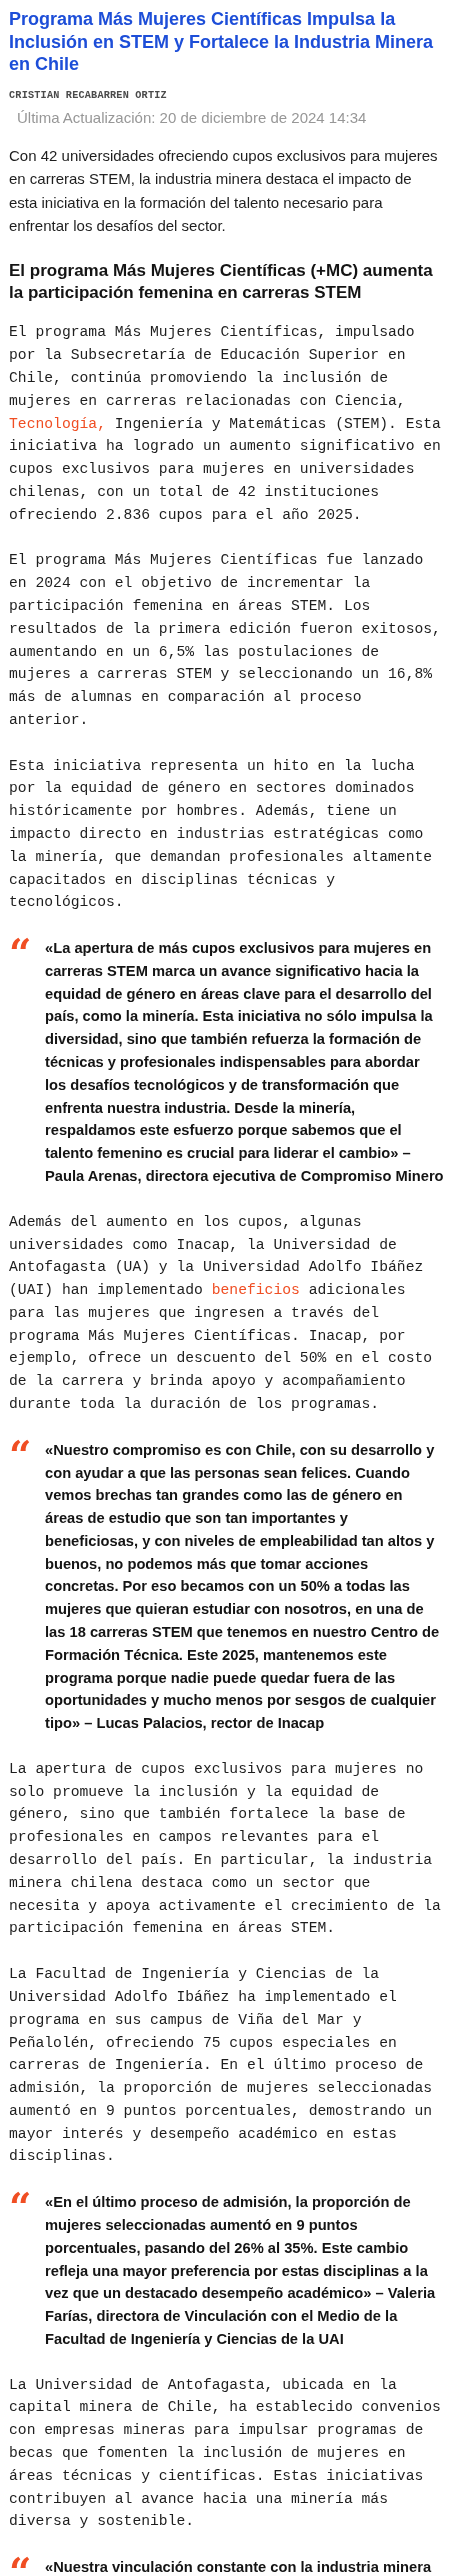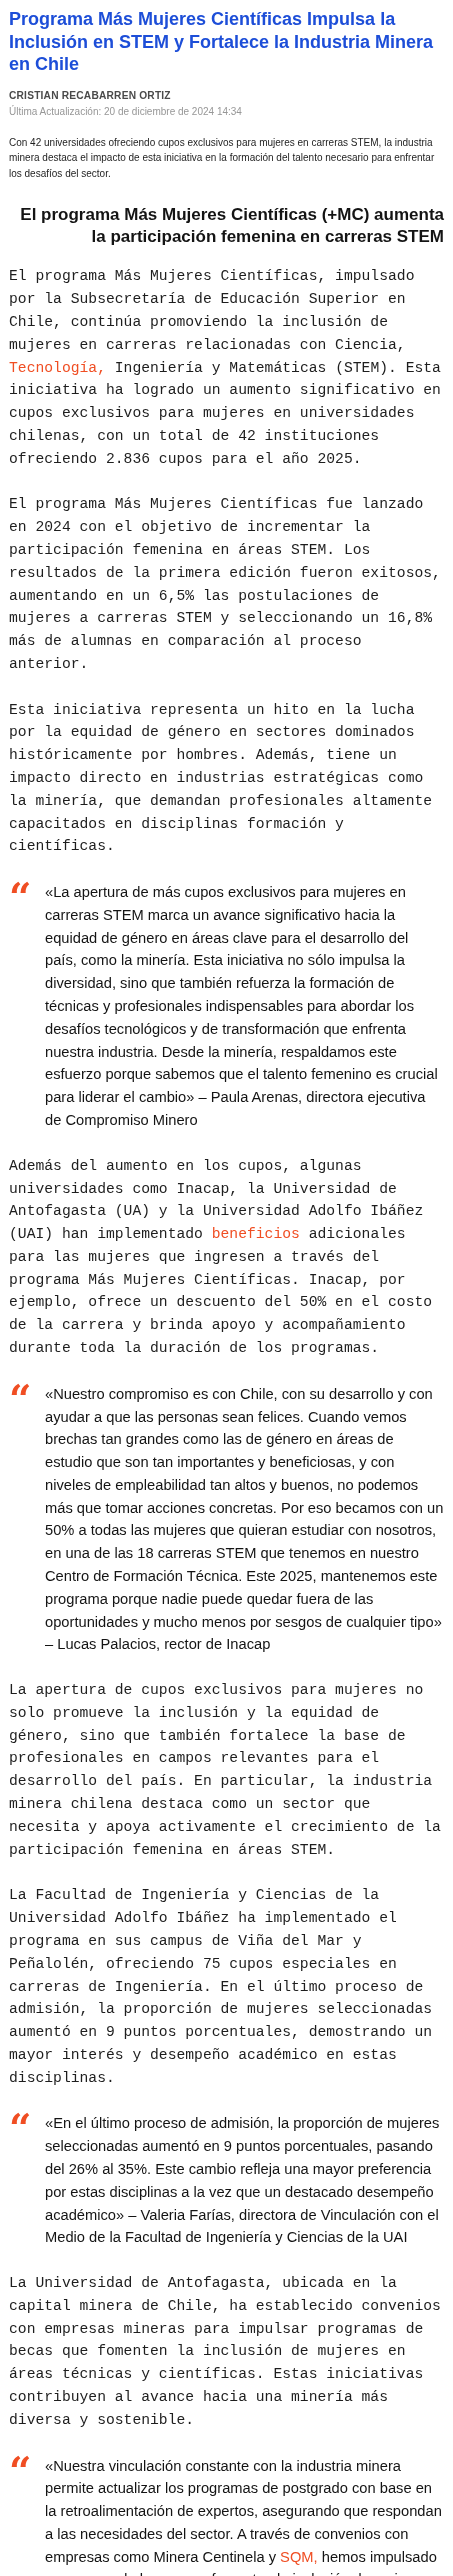--- a/index.html
+++ b/index.html
@@ -2,29 +2,29 @@
 <html lang="es" style="--accent: #f04e23; --text: #1e1e1e; --muted: #979797;font-size:9px"><head>
 <meta charset="utf-8">
 <style>
   :root { --accent:#f04e23; --text:#1e1e1e; --muted:#979797; }
   * { box-sizing:border-box; }
   html, body { margin:0; padding:0; background:#ffffff; }
   body { width:453px; font-family:"Liberation Sans", sans-serif; color:var(--text); }
   .article { padding:8px 9px 27px; }
   .article-title { margin:0 0 14.7px; font-size:18px; line-height:1.25; font-weight:700; color:#1d4ed8; }
   .byline { margin:0 0 18px; }
-  .author { margin:0 0 4.5px; font-size:10.2px; font-weight:700; letter-spacing:0.2px; color:#4a4a4a; text-transform:uppercase; }
-  .updated { margin:0; font-size:10px; color:var(--muted); }
-  .lead { margin:0 0 23px; font-size:10px; line-height:1.55; }
-  .section-heading { margin:0 0 17px; font-size:17px; line-height:1.3; font-weight:700; color:#141414;text-align:right; }
+  .author { margin:0 0 4.5px; font-size:10.2px; font-weight:700; letter-spacing:0.2px; color:#4a4a4a; text-transform:uppercase;font-family:Liberation Mono, monospace; }
+  .updated { margin:8px; font-size:15px; color:var(--muted); }
+  .lead { margin:0 0 23px; font-size:15px; line-height:1.55; }
+  .section-heading { margin:0 0 17px; font-size:17px; line-height:1.3; font-weight:700; color:#141414; }
   .paragraph { margin:0 0 23px; font-size:14.7px; line-height:1.55;font-family:Liberation Mono, monospace; }
   .inline-link { color:var(--accent); text-decoration:none; }
   .quote-block { display:flex; margin:0 0 23px; }
   .quote-mark { flex:0 0 27px; margin-right:9px; color:var(--accent); font-family:"DejaVu Serif", serif; font-size:39px; line-height:.85; font-weight:700; }
-  .quote-text { margin:0; font-size:14.7px; line-height:1.55; font-weight:400; color:#141414; }
+  .quote-text { margin:0; font-size:14.7px; line-height:1.55; font-weight:700; color:#141414; }
   blockquote { margin:0; }
   figure { margin:0; }
 </style>
 </head>
 <body>
 
 <article class="article">
   <h1 class="article-title">Programa Más Mujeres Científicas Impulsa la Inclusión en STEM y Fortalece la Industria Minera en Chile</h1>
 
   <div class="byline">
@@ -32,21 +32,21 @@
     <p class="updated">Última Actualización: 20 de diciembre de 2024 14:34</p>
   </div>
 
   <p class="lead">Con 42 universidades ofreciendo cupos exclusivos para mujeres en carreras STEM, la industria minera destaca el impacto de esta iniciativa en la formación del talento necesario para enfrentar los desafíos del sector.</p>
 
   <h2 class="section-heading">El programa Más Mujeres Científicas (+MC) aumenta la participación femenina en carreras STEM</h2>
 
   <div class="article-body">
       <p class="paragraph">El programa Más Mujeres Científicas, impulsado por la Subsecretaría de Educación Superior en Chile, continúa promoviendo la inclusión de mujeres en carreras relacionadas con Ciencia, <a href="#" class="inline-link">Tecnología,</a> Ingeniería y Matemáticas (STEM). Esta iniciativa ha logrado un aumento significativo en cupos exclusivos para mujeres en universidades chilenas, con un total de 42 instituciones ofreciendo 2.836 cupos para el año 2025.</p>
       <p class="paragraph">El programa Más Mujeres Científicas fue lanzado en 2024 con el objetivo de incrementar la participación femenina en áreas STEM. Los resultados de la primera edición fueron exitosos, aumentando en un 6,5% las postulaciones de mujeres a carreras STEM y seleccionando un 16,8% más de alumnas en comparación al proceso anterior.</p>
-      <p class="paragraph">Esta iniciativa representa un hito en la lucha por la equidad de género en sectores dominados históricamente por hombres. Además, tiene un impacto directo en industrias estratégicas como la minería, que demandan profesionales altamente capacitados en disciplinas formación y científicas.</p>
+      <p class="paragraph">Esta iniciativa representa un hito en la lucha por la equidad de género en sectores dominados históricamente por hombres. Además, tiene un impacto directo en industrias estratégicas como la minería, que demandan profesionales altamente capacitados en disciplinas técnicas y tecnológicos.</p>
       <figure class="quote-block">
         <span class="quote-mark">“</span>
         <blockquote class="quote-text">«La apertura de más cupos exclusivos para mujeres en carreras STEM marca un avance significativo hacia la equidad de género en áreas clave para el desarrollo del país, como la minería. Esta iniciativa no sólo impulsa la diversidad, sino que también refuerza la formación de técnicas y profesionales indispensables para abordar los desafíos tecnológicos y de transformación que enfrenta nuestra industria. Desde la minería, respaldamos este esfuerzo porque sabemos que el talento femenino es crucial para liderar el cambio» – Paula Arenas, directora ejecutiva de Compromiso Minero</blockquote>
       </figure>
       <p class="paragraph">Además del aumento en los cupos, algunas universidades como Inacap, la Universidad de Antofagasta (UA) y la Universidad Adolfo Ibáñez (UAI) han implementado <a href="#" class="inline-link">beneficios</a> adicionales para las mujeres que ingresen a través del programa Más Mujeres Científicas. Inacap, por ejemplo, ofrece un descuento del 50% en el costo de la carrera y brinda apoyo y acompañamiento durante toda la duración de los programas.</p>
       <figure class="quote-block">
         <span class="quote-mark">“</span>
         <blockquote class="quote-text">«Nuestro compromiso es con Chile, con su desarrollo y con ayudar a que las personas sean felices. Cuando vemos brechas tan grandes como las de género en áreas de estudio que son tan importantes y beneficiosas, y con niveles de empleabilidad tan altos y buenos, no podemos más que tomar acciones concretas. Por eso becamos con un 50% a todas las mujeres que quieran estudiar con nosotros, en una de las 18 carreras STEM que tenemos en nuestro Centro de Formación Técnica. Este 2025, mantenemos este programa porque nadie puede quedar fuera de las oportunidades y mucho menos por sesgos de cualquier tipo» – Lucas Palacios, rector de Inacap</blockquote>
       </figure>
       <p class="paragraph">La apertura de cupos exclusivos para mujeres no solo promueve la inclusión y la equidad de género, sino que también fortalece la base de profesionales en campos relevantes para el desarrollo del país. En particular, la industria minera chilena destaca como un sector que necesita y apoya activamente el crecimiento de la participación femenina en áreas STEM.</p>

